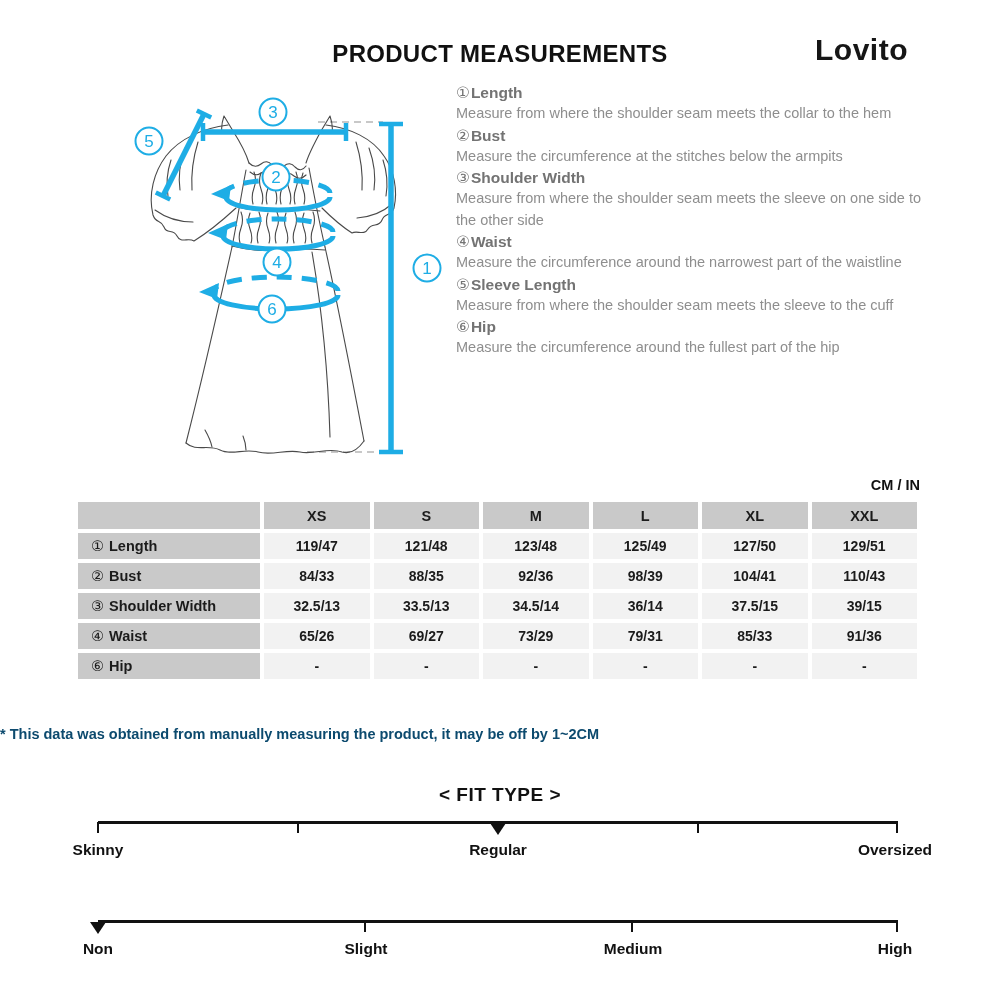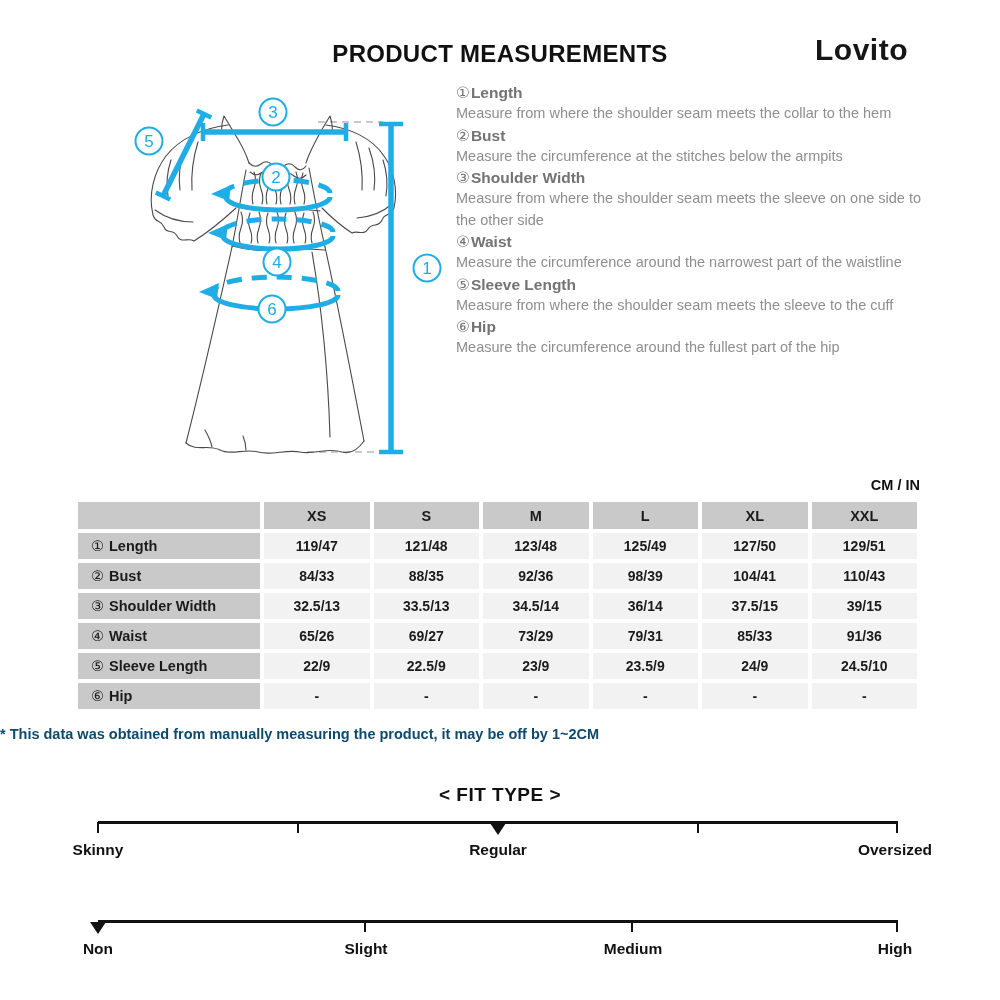--- a/index.html
+++ b/index.html
@@ -221,29 +221,20 @@
       <tr>
         <td class="rowlabel"><span class="rl-num">④</span><span>Waist</span></td>
         <td class="val">65/26</td>
         <td class="val">69/27</td>
         <td class="val">73/29</td>
         <td class="val">79/31</td>
         <td class="val">85/33</td>
         <td class="val">91/36</td>
       </tr>
       <tr>
-        <td class="rowlabel"><span class="rl-num">⑤</span><span>Sleeve Length</span></td>
-        <td class="val">22/9</td>
-        <td class="val">22.5/9</td>
-        <td class="val">23/9</td>
-        <td class="val">23.5/9</td>
-        <td class="val">24/9</td>
-        <td class="val">24.5/10</td>
-      </tr>
-      <tr>
         <td class="rowlabel"><span class="rl-num">⑥</span><span>Hip</span></td>
         <td class="val">-</td>
         <td class="val">-</td>
         <td class="val">-</td>
         <td class="val">-</td>
         <td class="val">-</td>
         <td class="val">-</td>
       </tr>
     </tbody>
   </table>

